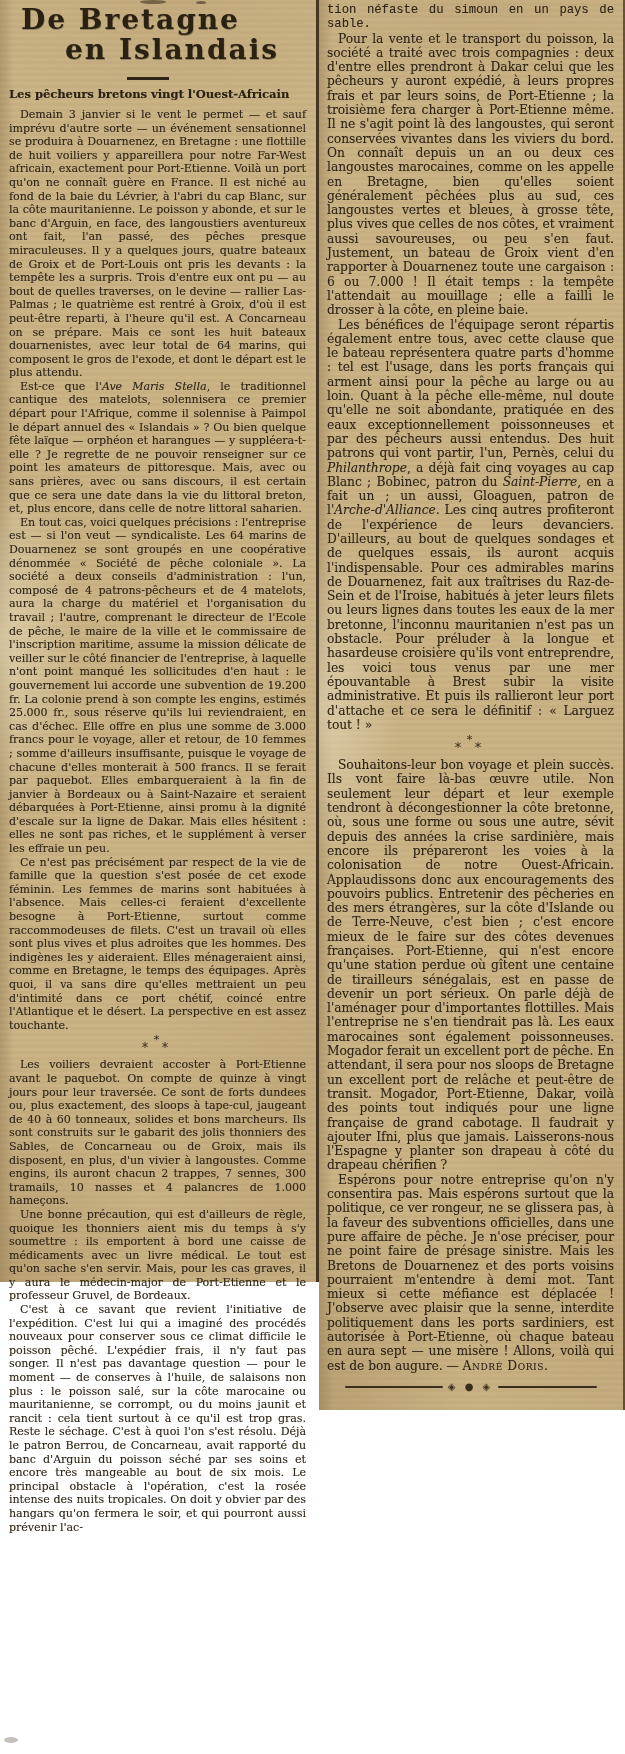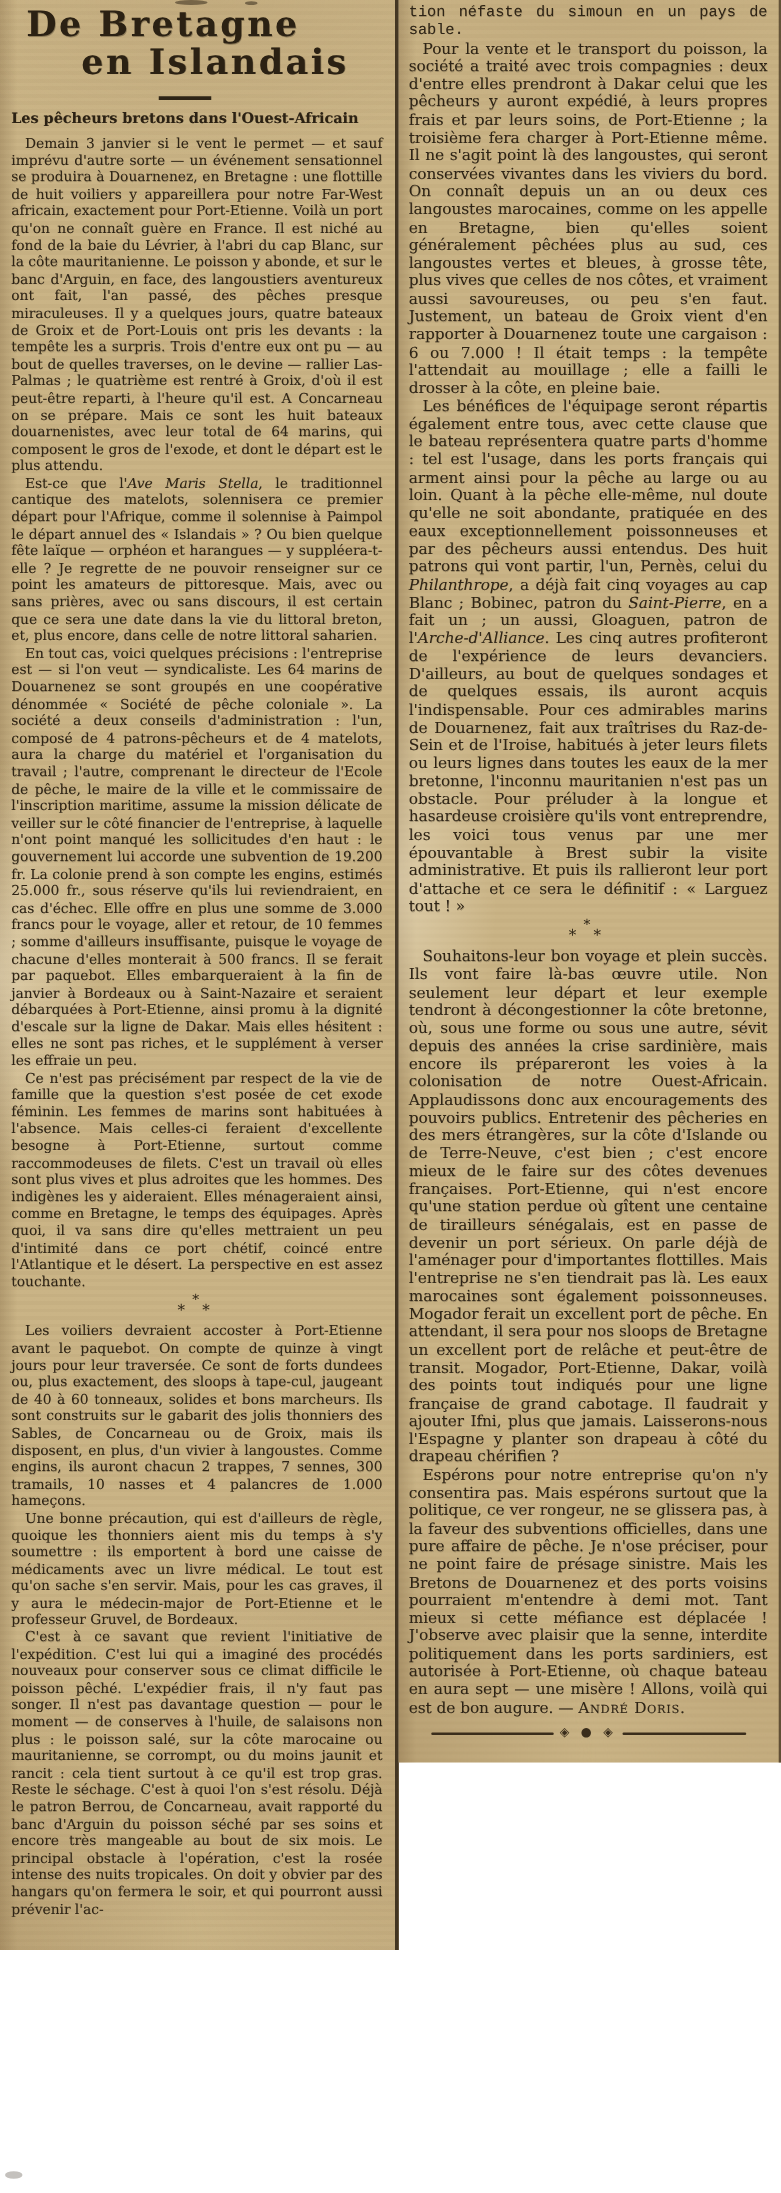--- a/index.html
+++ b/index.html
@@ -12,21 +12,21 @@
     background-color:#c9b385;
     background-image:
       radial-gradient(ellipse 110px 240px at 0% 50%, rgba(238,226,198,0.55), rgba(238,226,198,0) 72%),
       radial-gradient(ellipse 320px 180px at 55% 0%, rgba(170,143,100,0.22), rgba(170,143,100,0) 70%),
       radial-gradient(ellipse 240px 420px at 100% 90%, rgba(165,136,92,0.28), rgba(165,136,92,0) 75%),
       radial-gradient(ellipse 220px 320px at 0% 100%, rgba(148,120,78,0.32), rgba(148,120,78,0) 72%),
       linear-gradient(90deg, rgba(118,93,58,0.30), rgba(118,93,58,0) 14px),
       repeating-linear-gradient(0deg, rgba(128,103,68,0.045) 0 3px, rgba(214,194,154,0.05) 3px 6px);
   }
   .paper-left {
-    position:absolute; left:0; top:0; width:319px; height:1560px;
+    position:absolute; left:0; top:0; width:319px; height:1282px;
     border-right:3px solid rgba(44,33,18,0.82);
     box-sizing:border-box;
   }
   .paper-right {
     position:absolute; left:319px; top:0; width:306px;
     border-right:2px solid rgba(58,45,27,0.65);
     box-sizing:border-box;
     padding-bottom:12px;
   }
   .col { position:relative; color:#2e2416; }
@@ -73,21 +73,21 @@
 
 <div class="page">
 
   <div class="paper paper-left">
     <div class="col col-left">
       <h1 class="title">
         <span class="t1">De Bretagne</span>
         <span class="t2">en Islandais</span>
       </h1>
       <div class="title-rule"></div>
-      <h2 class="subtitle">Les pêcheurs bretons dans l'Ouest-Africain</h2>
+      <h2 class="subtitle">Les pêcheurs bretons vingt l'Ouest-Africain</h2>
 
       <p class="para">Demain 3 janvier si le vent le permet — et sauf imprévu d'autre sorte — un événement sensationnel se produira à Douarnenez, en Bretagne : une flottille de huit voiliers y appareillera pour notre Far-West africain, exactement pour Port-Etienne. Voilà un port qu'on ne connaît guère en France. Il est niché au fond de la baie du Lévrier, à l'abri du cap Blanc, sur la côte mauritanienne. Le poisson y abonde, et sur le banc d'Arguin, en face, des langoustiers aventureux ont fait, l'an passé, des pêches presque miraculeuses. Il y a quelques jours, quatre bateaux de Groix et de Port-Louis ont pris les devants : la tempête les a surpris. Trois d'entre eux ont pu — au bout de quelles traverses, on le devine — rallier Las-Palmas ; le quatrième est rentré à Groix, d'où il est peut-être reparti, à l'heure qu'il est. A Concarneau on se prépare. Mais ce sont les huit bateaux douarnenistes, avec leur total de 64 marins, qui composent le gros de l'exode, et dont le départ est le plus attendu.</p>
       <p class="para"><span>Est-ce que l'</span><i class="ship">Ave Maris Stella</i><span>, le traditionnel cantique des matelots, solennisera ce premier départ pour l'Afrique, comme il solennise à Paimpol le départ annuel des « Islandais » ? Ou bien quelque fête laïque — orphéon et harangues — y suppléera-t-elle ? Je regrette de ne pouvoir renseigner sur ce point les amateurs de pittoresque. Mais, avec ou sans prières, avec ou sans discours, il est certain que ce sera une date dans la vie du littoral breton, et, plus encore, dans celle de notre littoral saharien.</span></p>
       <p class="para">En tout cas, voici quelques précisions : l'entreprise est — si l'on veut — syndicaliste. Les 64 marins de Douarnenez se sont groupés en une coopérative dénommée « Société de pêche coloniale ». La société a deux conseils d'administration : l'un, composé de 4 patrons-pêcheurs et de 4 matelots, aura la charge du matériel et l'organisation du travail ; l'autre, comprenant le directeur de l'Ecole de pêche, le maire de la ville et le commissaire de l'inscription maritime, assume la mission délicate de veiller sur le côté financier de l'entreprise, à laquelle n'ont point manqué les sollicitudes d'en haut : le gouvernement lui accorde une subvention de 19.200 fr. La colonie prend à son compte les engins, estimés 25.000 fr., sous réserve qu'ils lui reviendraient, en cas d'échec. Elle offre en plus une somme de 3.000 francs pour le voyage, aller et retour, de 10 femmes ; somme d'ailleurs insuffisante, puisque le voyage de chacune d'elles monterait à 500 francs. Il se ferait par paquebot. Elles embarqueraient à la fin de janvier à Bordeaux ou à Saint-Nazaire et seraient débarquées à Port-Etienne, ainsi promu à la dignité d'escale sur la ligne de Dakar. Mais elles hésitent : elles ne sont pas riches, et le supplément à verser les effraie un peu.</p>
       <p class="para">Ce n'est pas précisément par respect de la vie de famille que la question s'est posée de cet exode féminin. Les femmes de marins sont habituées à l'absence. Mais celles-ci feraient d'excellente besogne à Port-Etienne, surtout comme raccommodeuses de filets. C'est un travail où elles sont plus vives et plus adroites que les hommes. Des indigènes les y aideraient. Elles ménageraient ainsi, comme en Bretagne, le temps des équipages. Après quoi, il va sans dire qu'elles mettraient un peu d'intimité dans ce port chétif, coincé entre l'Atlantique et le désert. La perspective en est assez touchante.</p>
 
       <div class="asterism">
         <span class="a-top">*</span>
         <span class="a-bottom">* *</span>
       </div>

